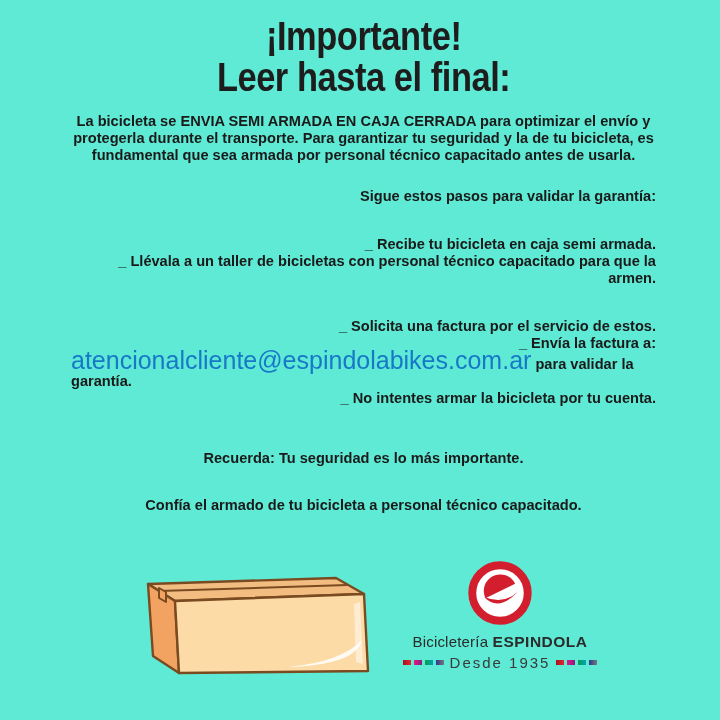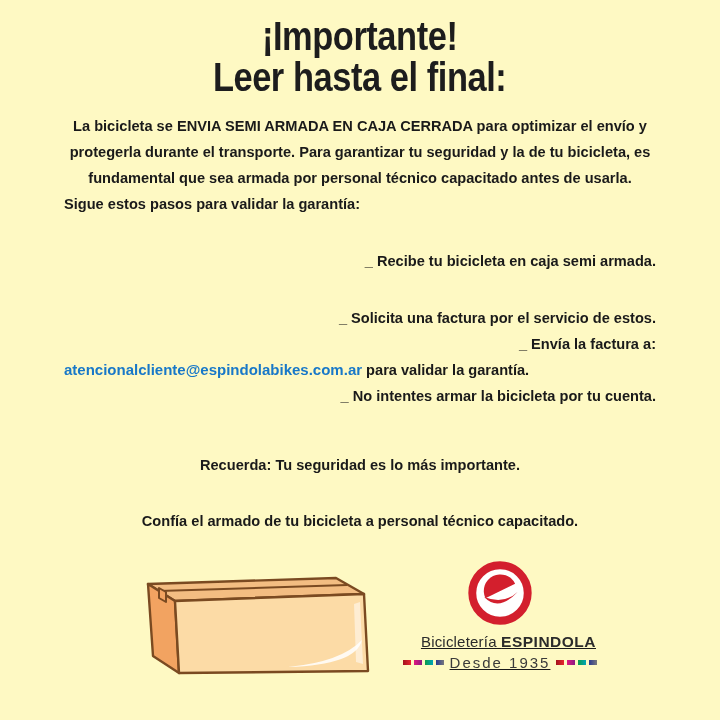--- a/index.html
+++ b/index.html
@@ -1,45 +1,45 @@
 <!DOCTYPE html>
 <html><head>
 <meta charset="utf-8">
 <style>
   * { margin:0; padding:0; box-sizing:border-box; }
   html,body { width:720px; height:720px; background:#ffffff; }
   body { font-family:"Liberation Sans", sans-serif; color:#1a1a1a; overflow:hidden; }
-  .page { position:relative; width:720px; height:720px; background:#fef9c3; }
+  .page { position:relative; width:720px; height:720px; background:#5eead4;padding-left:7px; }
 
   
   .title { text-align:center; padding-top:16px; }
   .title-line {
     display:inline-block;
     font-size:40px; font-weight:700; line-height:41px; color:#1d1d1d;
     transform:scaleX(0.86); transform-origin:50% 50%;
     letter-spacing:-0.5px; white-space:nowrap;
   }
 
   
-  .content { padding:0 64px; font-size:14.6px; font-weight:700; line-height:26px; }
+  .content { padding:0 64px; font-size:14.6px; font-weight:700; line-height:17px; }
   .intro { margin-top:15px; text-align:center; }
-  .steps-heading { text-align:left; }
+  .steps-heading { margin-top:24px; text-align:right; }
   .bullet-group { margin-top:31px; }
   .bullet { text-indent:32px; text-align:right; }
   .email-line { text-align:left; }
-  .email-link { font-size:15px; font-weight:700; }
+  .email-link { font-size:25px; font-weight:400; }
   .warning { text-align:left; }
   .reminder { margin-top:43px; text-align:center; }
   .closing { margin-top:30px; text-align:center; }
 
   
   .box-illustration { position:absolute; left:138px; top:572px; width:254px; height:128px; }
   .box-illustration svg { width:100%; height:100%; display:block; }
 
-  .logo-block { position:absolute; left:404px; top:560px; width:192px; text-align:right;text-decoration:underline; }
+  .logo-block { position:absolute; left:404px; top:560px; width:192px; text-align:center; }
   .logo-glyph { width:66px; height:66px; margin:0 auto; }
   .logo-glyph svg { width:66px; height:66px; display:block; }
   .brand-line { margin-top:7px; white-space:nowrap; color:#2b2b2b; }
   .shop-type { font-size:15px; font-weight:400; letter-spacing:0.2px; }
   .brand-name { font-size:15.5px; font-weight:700; letter-spacing:0.5px; }
   .tagline-row { margin-top:3px; display:flex; align-items:center; justify-content:center; gap:6px; }
   .tagline { font-size:15px; font-weight:400; letter-spacing:2px; color:#3a3a3a; white-space:nowrap; }
   .dash-bar { display:inline-flex; gap:3px; }
   .dash { width:8px; height:5px; display:inline-block; }
   .dash.d1 { background:linear-gradient(90deg,#a3121c,#e8262d); }
@@ -58,20 +58,21 @@
   </div>
 
   <div class="content">
 
     <p class="intro">La bicicleta se ENVIA SEMI ARMADA EN CAJA CERRADA  para optimizar el envío y protegerla durante el transporte. Para garantizar tu seguridad y la de tu bicicleta, es fundamental que sea armada por personal técnico capacitado antes de usarla.</p>
 
     <p class="steps-heading">Sigue estos pasos para validar la garantía:</p>
 
     <div class="bullet-group">
       <p class="bullet">_ Recibe tu bicicleta en caja semi armada.</p>
+      <p class="bullet">_ Llévala a un taller de bicicletas con personal técnico capacitado para que la armen.</p>
     </div>
 
     <div class="bullet-group">
       <p class="bullet">_ Solicita una factura por el servicio de estos.</p>
       <p class="bullet">_ Envía la factura a:</p>
       <p class="email-line">
         <span class="email-link" id="email-link" style="color: rgb(24, 120, 200);">atencionalcliente@espindolabikes.com.ar</span><span> para validar la garantía.</span>
       </p>
       <p class="bullet">_ No intentes armar la bicicleta por tu cuenta.</p>
     </div>

